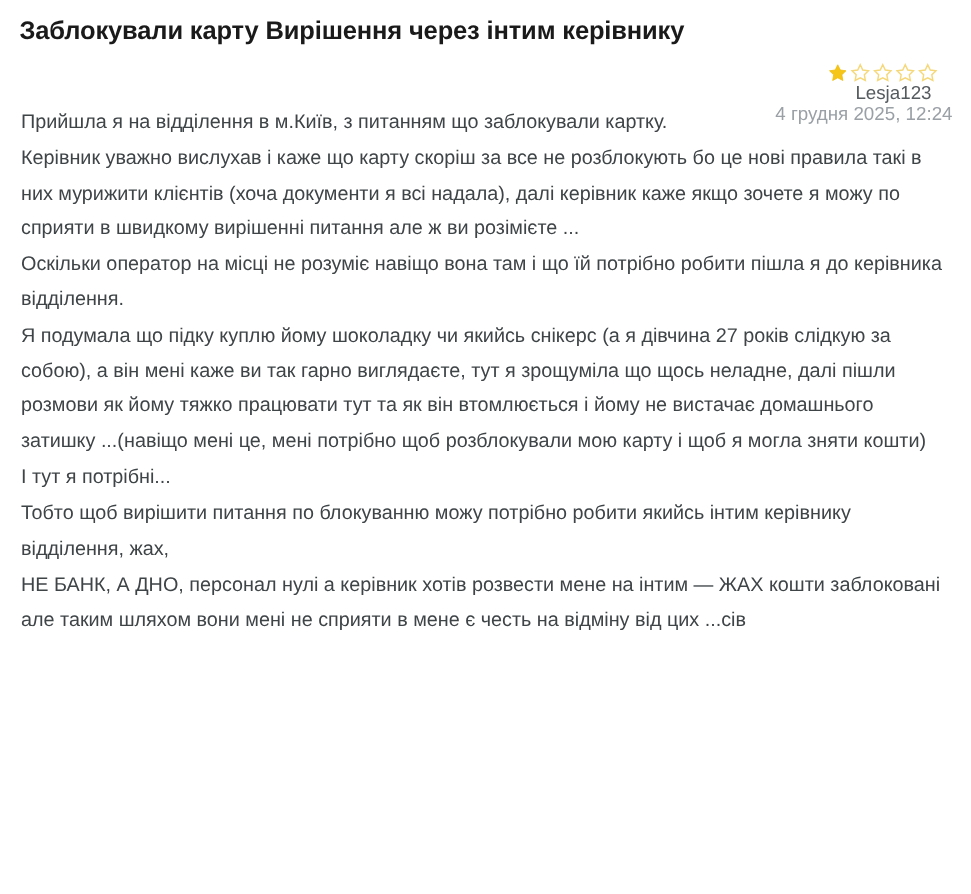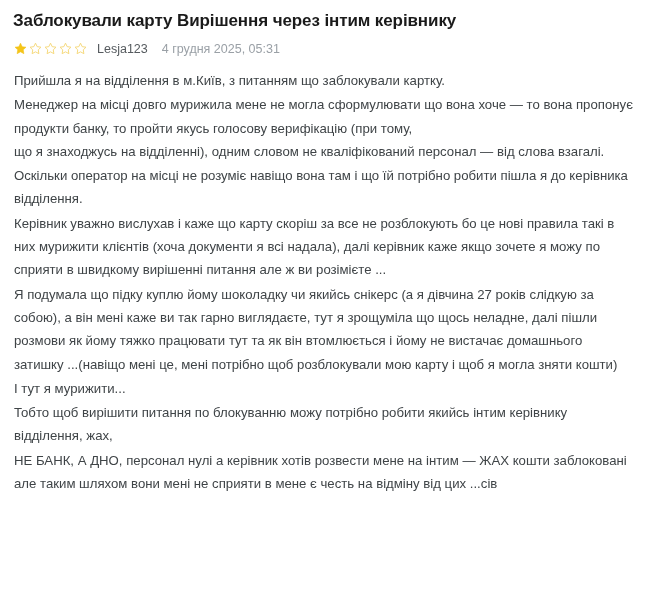--- a/index.html
+++ b/index.html
@@ -25,23 +25,24 @@
     font-size: 17px;
     font-weight: bold;
     color: #1a1a1a;
     line-height: 22px;
     letter-spacing: -0.1px;
     margin: 0 0 10px 0;
     white-space: nowrap;
   }
   .review-meta {
     display: flex;
-    align-items: flex-start;
+    align-items: flex-end;
     margin: 0 0 11px 1px;
     height: 16px;
+    flex-direction: column;
   }
   .stars {
     display: flex;
     align-items: center;
     gap: 2px;
     margin-right: 10px;
   }
   .star {
     width: 13px;
     height: 13px;
@@ -103,28 +104,26 @@
       </span>
       <span class="star">
         <svg width="13" height="13" viewBox="0 0 24 24">
           <path d="M12 2.2 15.1 8.6 22.1 9.6 17.05 14.5 18.25 21.5 12 18.2 5.75 21.5 6.95 14.5 1.9 9.6 8.9 8.6Z" fill="none" stroke="#F5D87A" stroke-width="1.8"></path>
         </svg>
       </span>
     </div>
 
     <span class="meta-user">Lesja123</span>
 
-    <span class="meta-date">4 грудня 2025, 05:31</span>
+    <span class="meta-date">4 грудня 2025, 12:24</span>
   </div>
 
   <div class="review-body">
     <p>Прийшла я на відділення в м.Київ, з питанням що заблокували картку.</p>
-    <p>Менеджер на місці довго мурижила мене не могла сформулювати що вона хоче — то вона пропонує продукти банку, то пройти якусь голосову верифікацію (при тому,
-що я знаходжусь на відділенні), одним словом не кваліфікований персонал — від слова взагалі.</p>
+    <p>Керівник уважно вислухав і каже що карту скоріш за все не розблокують бо це нові правила такі в них мурижити клієнтів (хоча документи я всі надала), далі керівник каже якщо зочете я можу по сприяти в швидкому вирішенні питання але ж ви розімієте ...</p>
     <p>Оскільки оператор на місці не розуміє навіщо вона там і що їй потрібно робити пішла я до керівника відділення.</p>
-    <p>Керівник уважно вислухав і каже що карту скоріш за все не розблокують бо це нові правила такі в них мурижити клієнтів (хоча документи я всі надала), далі керівник каже якщо зочете я можу по сприяти в швидкому вирішенні питання але ж ви розімієте ...</p>
     <p>Я подумала що підку куплю йому шоколадку чи якийсь снікерс (а я дівчина 27 років слідкую за собою), а він мені каже ви так гарно виглядаєте, тут я зрощуміла що щось неладне, далі пішли розмови як йому тяжко працювати тут та як він втомлюється і йому не вистачає домашнього затишку ...(навіщо мені це, мені потрібно щоб розблокували мою карту і щоб я могла зняти кошти)</p>
-    <p>І тут я мурижити...</p>
+    <p>І тут я потрібні...</p>
     <p>Тобто щоб вирішити питання по блокуванню можу потрібно робити якийсь інтим керівнику відділення, жах,</p>
     <p>НЕ БАНК, А ДНО, персонал нулі а керівник хотів розвести мене на інтим — ЖАХ кошти заблоковані але таким шляхом вони мені не сприяти в мене є честь на відміну від цих ...сів</p>
   </div>
 
 </div>
 
 </body></html>

